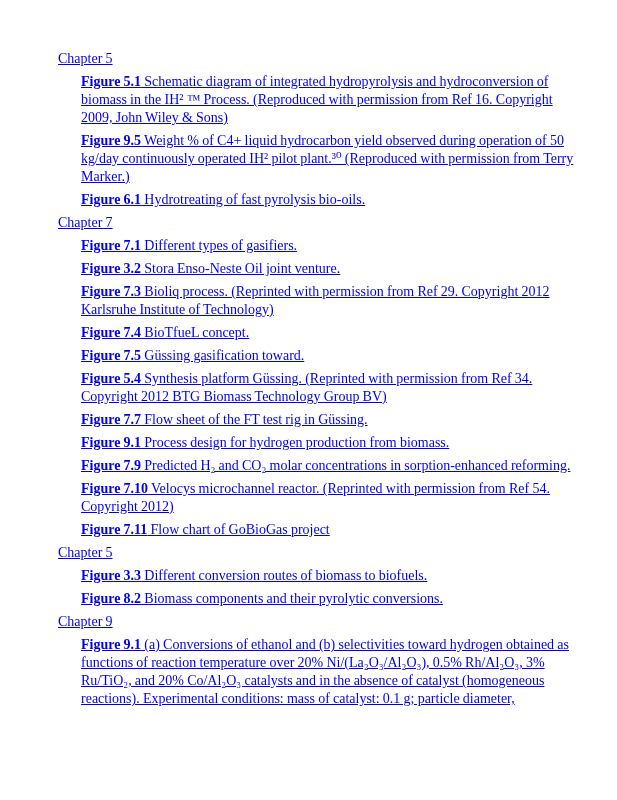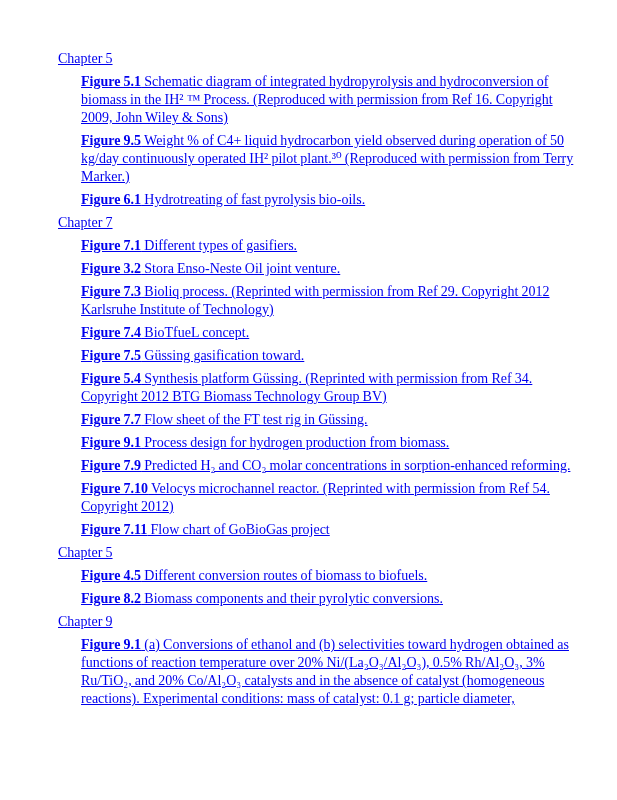--- a/index.html
+++ b/index.html
@@ -93,21 +93,21 @@
     <a class="figure-link"><span class="fig-label">Figure 7.10</span><span class="fig-caption"> Velocys microchannel reactor. (Reprinted with permission from Ref 54. Copyright 2012)</span></a>
   </div>
   <div class="figure-entry">
     <a class="figure-link"><span class="fig-label">Figure 7.11</span><span class="fig-caption"> Flow chart of GoBioGas project</span></a>
   </div>
 
   <div class="chapter-row">
     <a class="chapter-link">Chapter 5</a>
   </div>
   <div class="figure-entry">
-    <a class="figure-link"><span class="fig-label">Figure 4.5</span><span class="fig-caption"> Different conversion routes of biomass to biofuels.</span></a>
+    <a class="figure-link"><span class="fig-label">Figure 3.3</span><span class="fig-caption"> Different conversion routes of biomass to biofuels.</span></a>
   </div>
   <div class="figure-entry">
     <a class="figure-link"><span class="fig-label">Figure 8.2</span><span class="fig-caption"> Biomass components and their pyrolytic conversions.</span></a>
   </div>
 
   <div class="chapter-row">
     <a class="chapter-link">Chapter 9</a>
   </div>
   <div class="figure-entry">
     <a class="figure-link"><span class="fig-label">Figure 9.1</span><span class="fig-caption"> (a) Conversions of ethanol and (b) selectivities toward hydrogen obtained as functions of reaction temperature over 20% Ni/(La₂O₃/Al₂O₃), 0.5% Rh/Al₂O₃, 3% Ru/TiO₂, and 20% Co/Al₂O₃ catalysts and in the absence of catalyst (homogeneous reactions). Experimental conditions: mass of catalyst: 0.1 g; particle diameter,</span></a>

